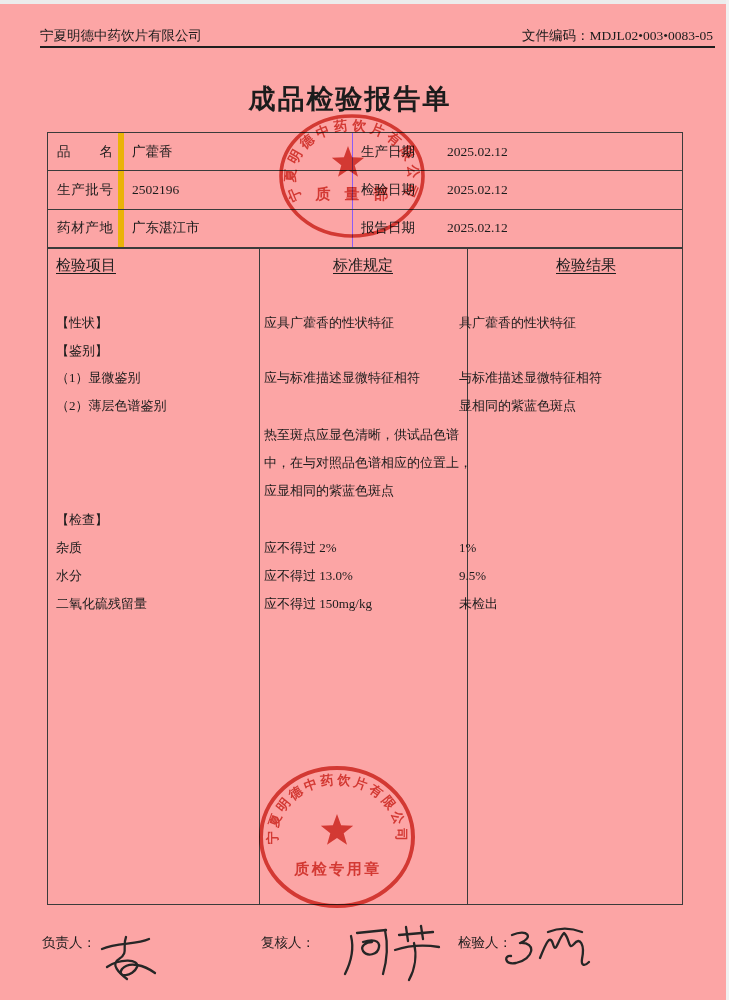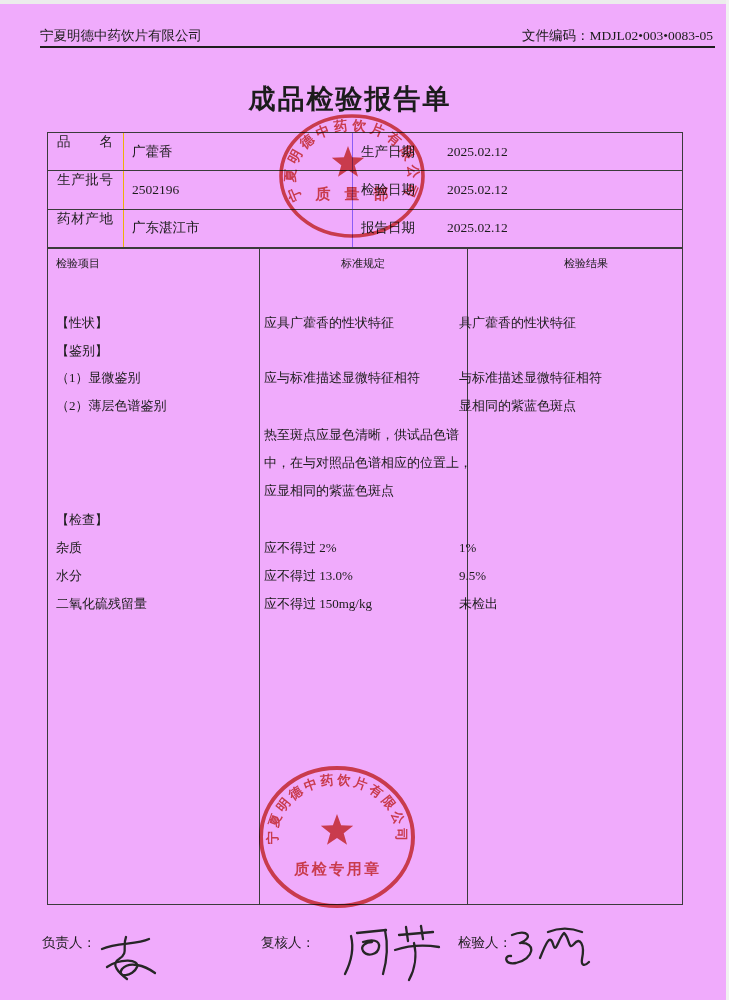--- a/index.html
+++ b/index.html
@@ -1,50 +1,50 @@
 <!DOCTYPE html>
 <html><head>
 <meta charset="utf-8">
 <style>
   html,body{margin:0;padding:0;background:#fff;}
-  .page{position:relative;width:729px;height:1000px;background:#f0abfc;overflow:hidden;
+  .page{position:relative;width:729px;height:1000px;background:#fca5a5;overflow:hidden;
         font-family:"Liberation Serif","DejaVu Serif",serif;color:#1c1c1c;}
   .edge-top{position:absolute;left:0;top:0;width:729px;height:4px;background:#ececec;}
   .edge-right{position:absolute;right:0;top:0;width:3px;height:1000px;background:#f1f1f1;}
 
   .hdr-company{position:absolute;left:40px;top:27px;font-size:13.5px;white-space:nowrap;}
   .hdr-code{position:absolute;right:16px;top:27px;font-size:13.5px;white-space:nowrap;}
   .hdr-rule{position:absolute;left:40px;top:46px;width:675px;border-top:2.5px solid #1e1e1e;}
 
   .doc-title{position:absolute;left:0;top:81px;width:700px;text-align:center;
              font-size:27px;font-weight:bold;letter-spacing:2px;}
 
   
   .info-table{position:absolute;left:47px;top:132px;width:636px;height:116px;
               border:1.5px solid #3b3b3b;box-sizing:border-box;display:flex;flex-direction:column;
               font-size:13.5px;}
   .info-row{flex:1;display:flex;align-items:center;border-bottom:1px solid #3b3b3b;}
   .info-row:last-child{border-bottom:none;}
-  .info-lbl{width:76px;align-self:stretch;display:flex;align-items:flex-start;
-            border-right:1px solid #eab308;box-sizing:border-box;padding-left:9px;}
+  .info-lbl{width:76px;align-self:stretch;display:flex;align-items:center;
+            border-right:6px solid #eab308;box-sizing:border-box;padding-left:9px;}
   .info-lbl span{display:inline-block;width:56px;text-align:justify;text-align-last:justify;}
   .info-val{width:228px;padding-left:8px;box-sizing:border-box;}
   .date-cell{flex:1;align-self:stretch;display:flex;align-items:center;
              border-left:1px solid #8b5cf6;box-sizing:border-box;padding-left:8px;}
   .date-lbl{width:62px;}
   .date-val{margin-left:24px;}
   .info-val.wide{flex:1;}
 
   
   .main-table{position:absolute;left:47px;top:248px;width:636px;height:657px;
               border:1.5px solid #3b3b3b;box-sizing:border-box;font-size:13px;}
   .vline{position:absolute;top:0;bottom:0;width:1px;background:#3b3b3b;}
   .v1{left:211px;} .v2{left:419px;}
-  .col-hdr{position:absolute;top:7px;text-underline-offset:3px;
-           font-size:11px;white-space:nowrap;}
+  .col-hdr{position:absolute;top:7px;text-decoration:underline;text-underline-offset:3px;
+           font-size:15px;white-space:nowrap;}
   .ch1{left:8px;} .ch2{left:211px;width:208px;text-align:center;} .ch3{left:419px;width:214px;text-align:center;padding-left:12px;}
   .cell{position:absolute;white-space:nowrap;line-height:17px;}
   .c1{left:8px;} .c2{left:216px;} .c3{left:411px;}
 
   
   .conclusion{position:absolute;left:47px;top:905px;width:636px;height:26px;
               border:1.5px solid #3b3b3b;border-top:none;box-sizing:border-box;
               font-size:13.5px;line-height:23px;padding-left:10px;white-space:nowrap;}
   .conclusion b{font-weight:bold;}
 

